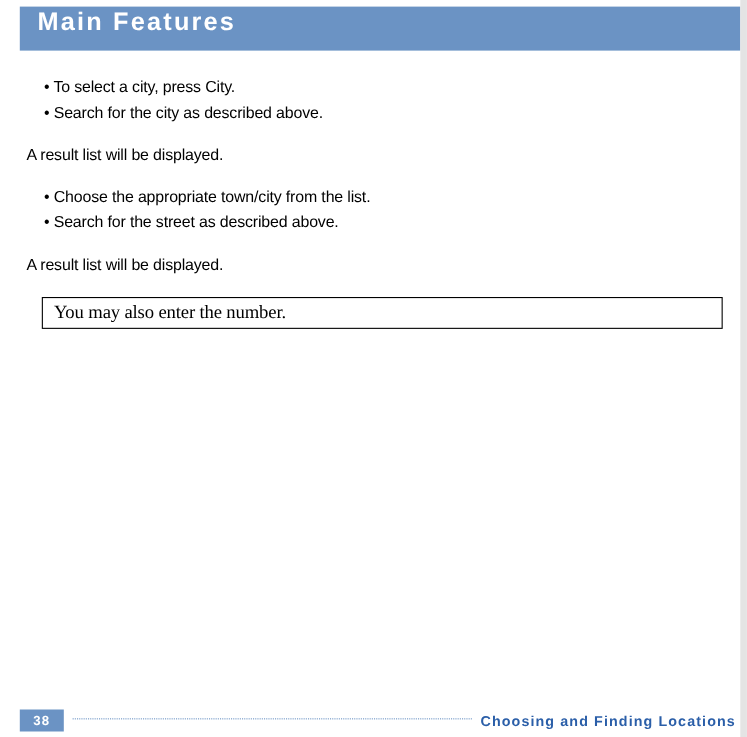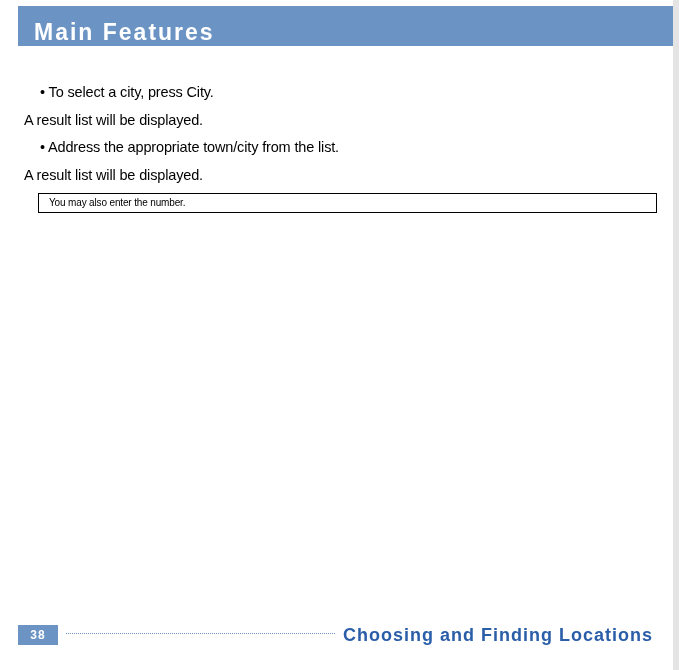--- a/index.html
+++ b/index.html
@@ -7,22 +7,22 @@
     width:679px;height:670px;
     background:#fff;
     font-family:Arial,Helvetica,sans-serif;
     position:relative;
     box-sizing:border-box;
     overflow:hidden;
   }
   .header-bar{
     background:#6b93c4;
     height:40px;
-    margin:6px 6px 16px 18px;
-    display:flex;align-items:flex-end;
+    margin:6px 6px 4px 18px;
+    display:flex;align-items:flex-start;
     padding-left:16px;
   }
   .header-title{
     color:#fff;
     font-family:Arial,Helvetica,sans-serif;
     font-weight:bold;
     font-size:23px;
     letter-spacing:2px;
     font-stretch:expanded;
   }
@@ -31,32 +31,33 @@
     font-size:14.5px;
     line-height:1.35;
     color:#000;
     letter-spacing:-0.15px;
   }
   .section-head{
     font-weight:bold;
     margin:0 0 4px 0;
   }
   .section-head.spaced{margin-top:18px}
-  .line{margin:8px 0}
+  .line{margin:19px 0}
   .bull{margin:3px 0 3px 16px}
   .note-box{
     margin-top:6px;
     margin-left:14px;
     border:1px solid #000;
     padding:2px 10px;
-    font-size:10px;
+    font-size:17px;
+    font-family:Liberation Serif, serif;
   }
   .footer{
     position:absolute;
-    left:0;right:0;bottom:24px;
+    left:0;right:0;bottom:4px;
     height:22px;
     display:flex;align-items:center;
   }
   .page-badge{
     width:40px;height:20px;
     background:#6b93c4;
     color:#fff;
     display:flex;align-items:center;justify-content:center;
     font-weight:bold;font-size:12px;
     font-family:Arial,Helvetica,sans-serif;
@@ -65,45 +66,47 @@
   }
   .dots{
     flex:1;
     border-bottom:1.5px dotted #6b93c4;
     margin:0 8px 4px 8px;
     height:0;
   }
   .footer-label{
     color:#2a5ea8;
     font-weight:bold;
-    font-size:18px;
+    font-size:13px;
     letter-spacing:1px;
-    margin-right:26px;
+    margin-right:10px;
     font-stretch:expanded;
   }
   .right-border{
     position:absolute;top:0;right:0;bottom:0;
     width:6px;background:#e4e4e4;
   }
 </style>
 </head>
 <body>
 
 <div class="right-border"></div>
 
 <div class="header-bar">
   <span class="header-title">Main Features</span>
 </div>
 
 <div class="content">
 
   <div class="bull">• To select a city, press City.</div>
+  <div class="bull">• Search for the city as described above.</div>
   <div class="line">A result list will be displayed.</div>
-  <div class="bull">• Address the appropriate town/city from the list.</div>
+  <div class="bull">• Choose the appropriate town/city from the list.</div>
 
+  <div class="bull">• Search for the street as described above.</div>
   <div class="line">A result list will be displayed.</div>
 
   <div class="note-box">
     <span>You may also enter the number.</span>
   </div>
 
 </div>
 
 <div class="footer">
   <div class="page-badge">38</div>

